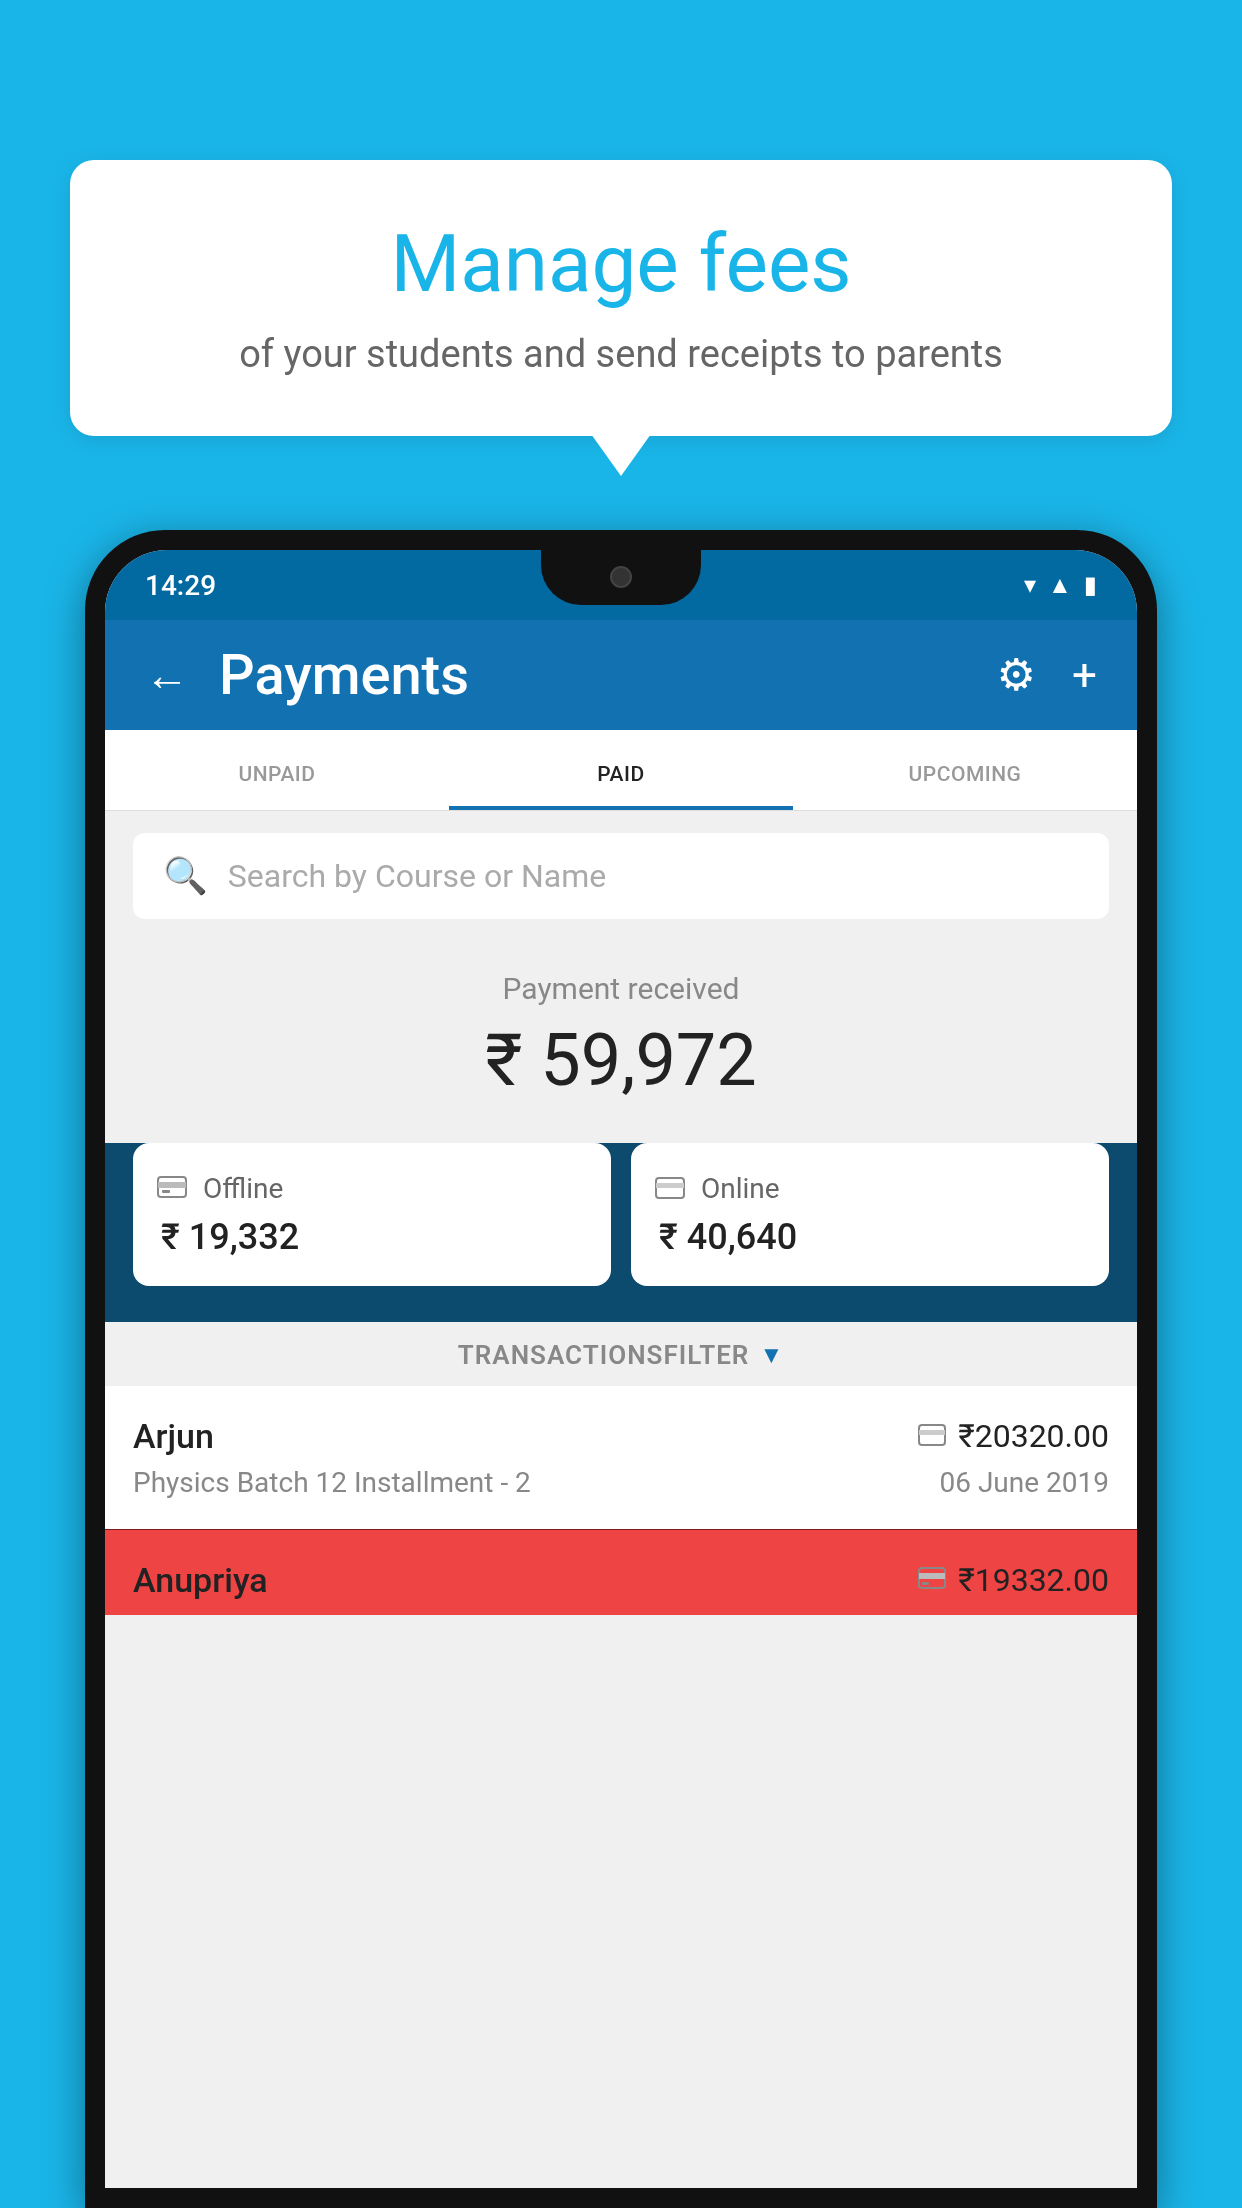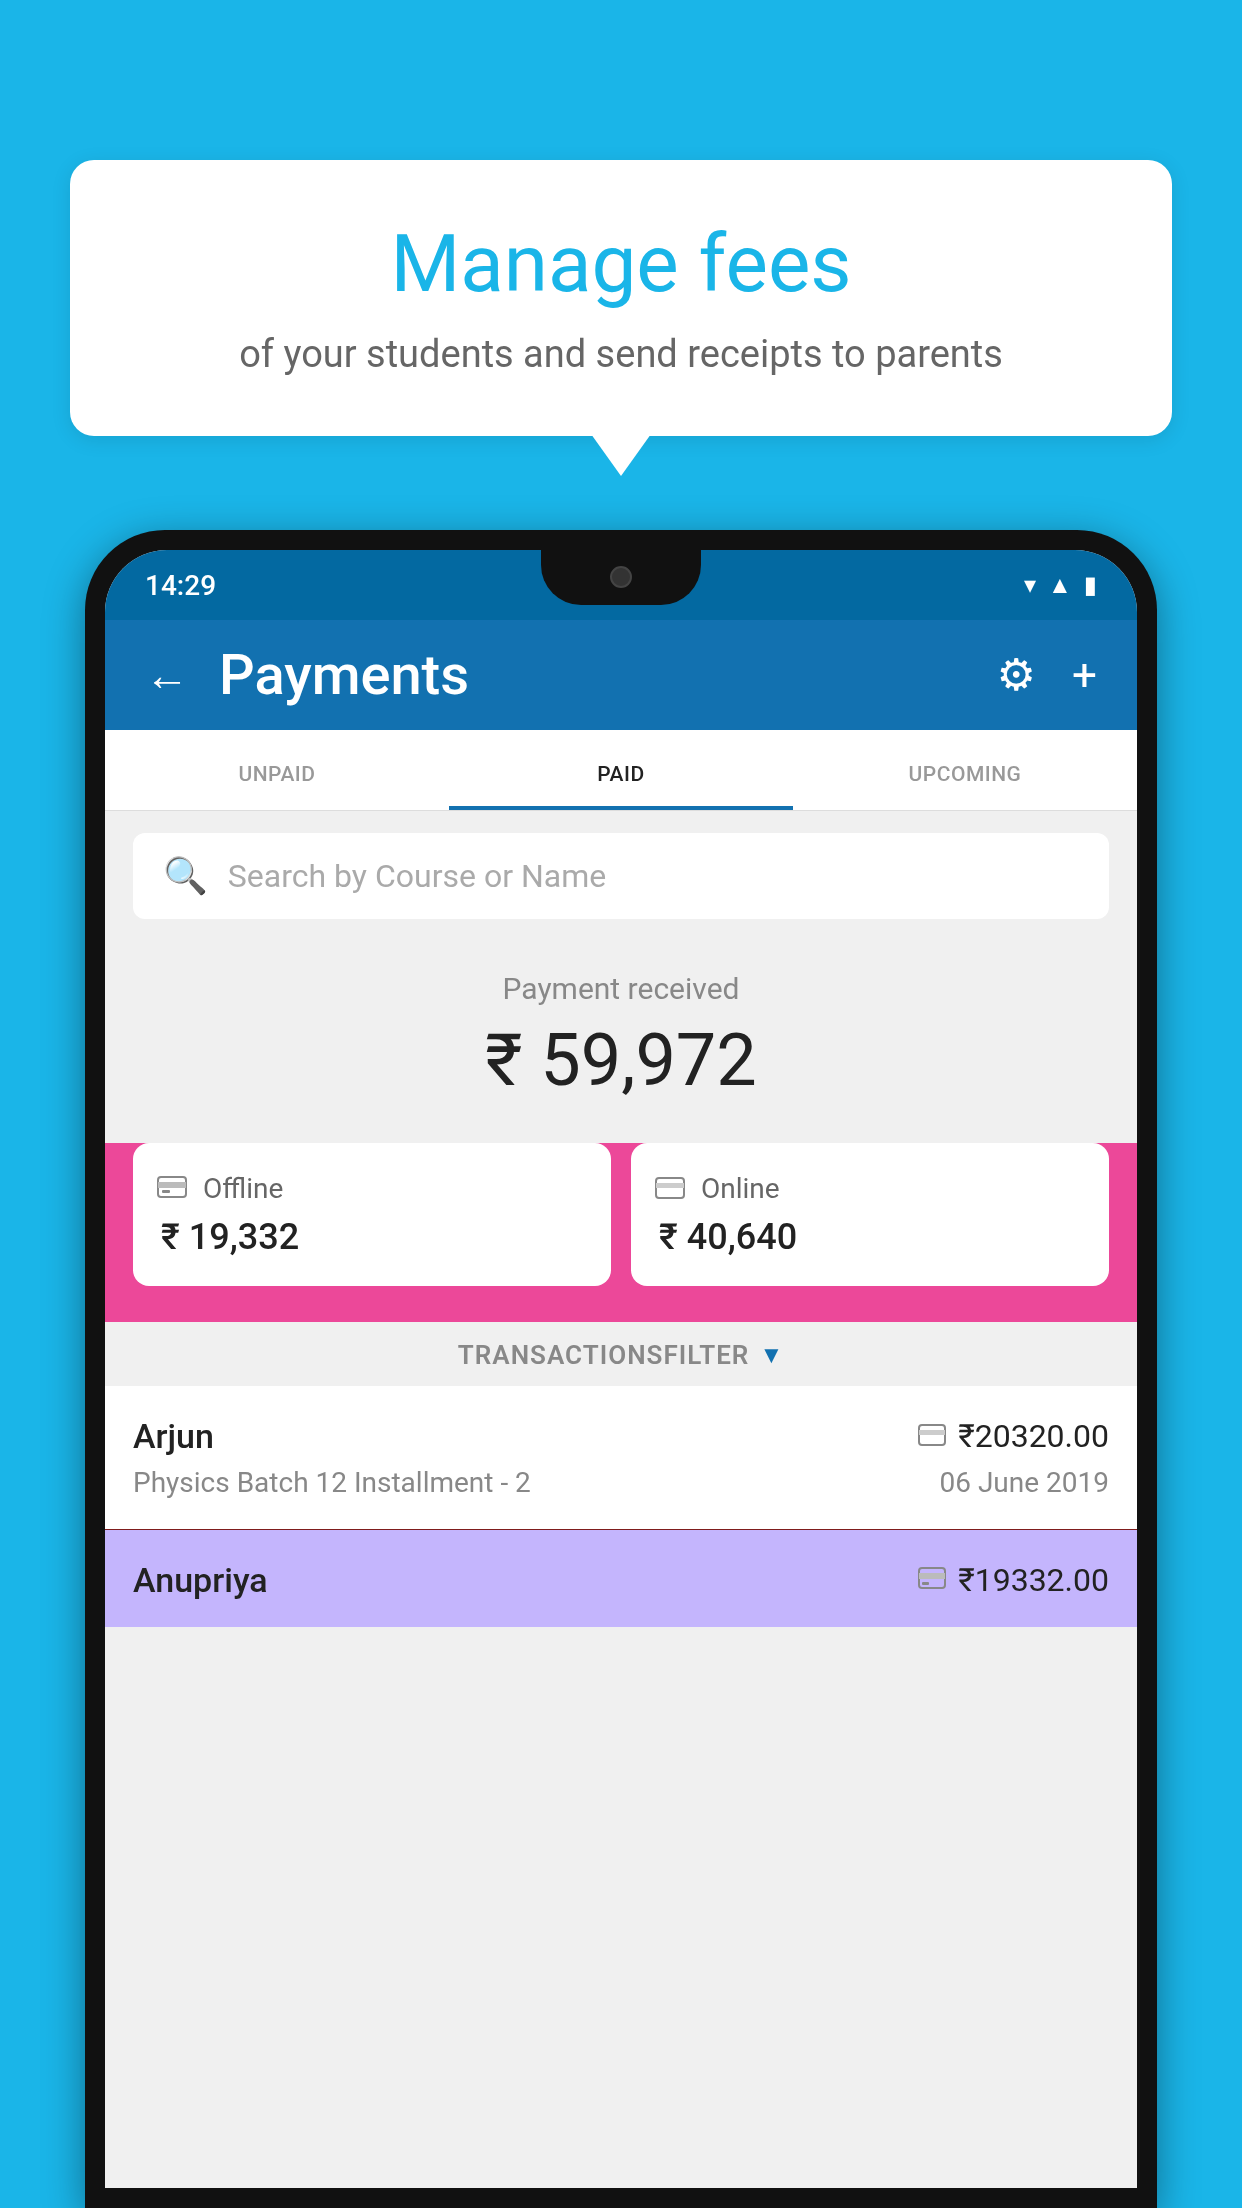--- a/index.html
+++ b/index.html
@@ -213,21 +213,21 @@
       margin-bottom: 12px;
     }
     .payment-amount {
       font-size: 72px;
       font-weight: 400;
       color: #222;
     }
 
     
     .cards-row {
-      background: #ec4899;
+      background: #0c4a6e;
       display: flex;
       gap: 20px;
       padding: 0 28px 36px;
     }
     .payment-card {
       flex: 1;
       background: white;
       border-radius: 16px;
       padding: 28px 24px;
       display: flex;
@@ -319,22 +319,22 @@
       font-size: 28px;
       color: #888;
     }
     .transaction-date {
       font-size: 28px;
       color: #888;
     }
 
     
     .transaction-row-partial {
-      background: #c4b5fd;
-      padding: 30px 28px 17px;
+      background: #ef4444;
+      padding: 30px 28px 5px;
     }
   </style>
 </head>
 <body>
 
 <div style="position:absolute;top:0;left:0;width:1242px;height:2208px;background:#1ab5e8;"></div>
 
 <div class="speech-bubble">
   <div class="bubble-title">Manage fees</div>
   <div class="bubble-subtitle">of your students and send receipts to parents</div>

